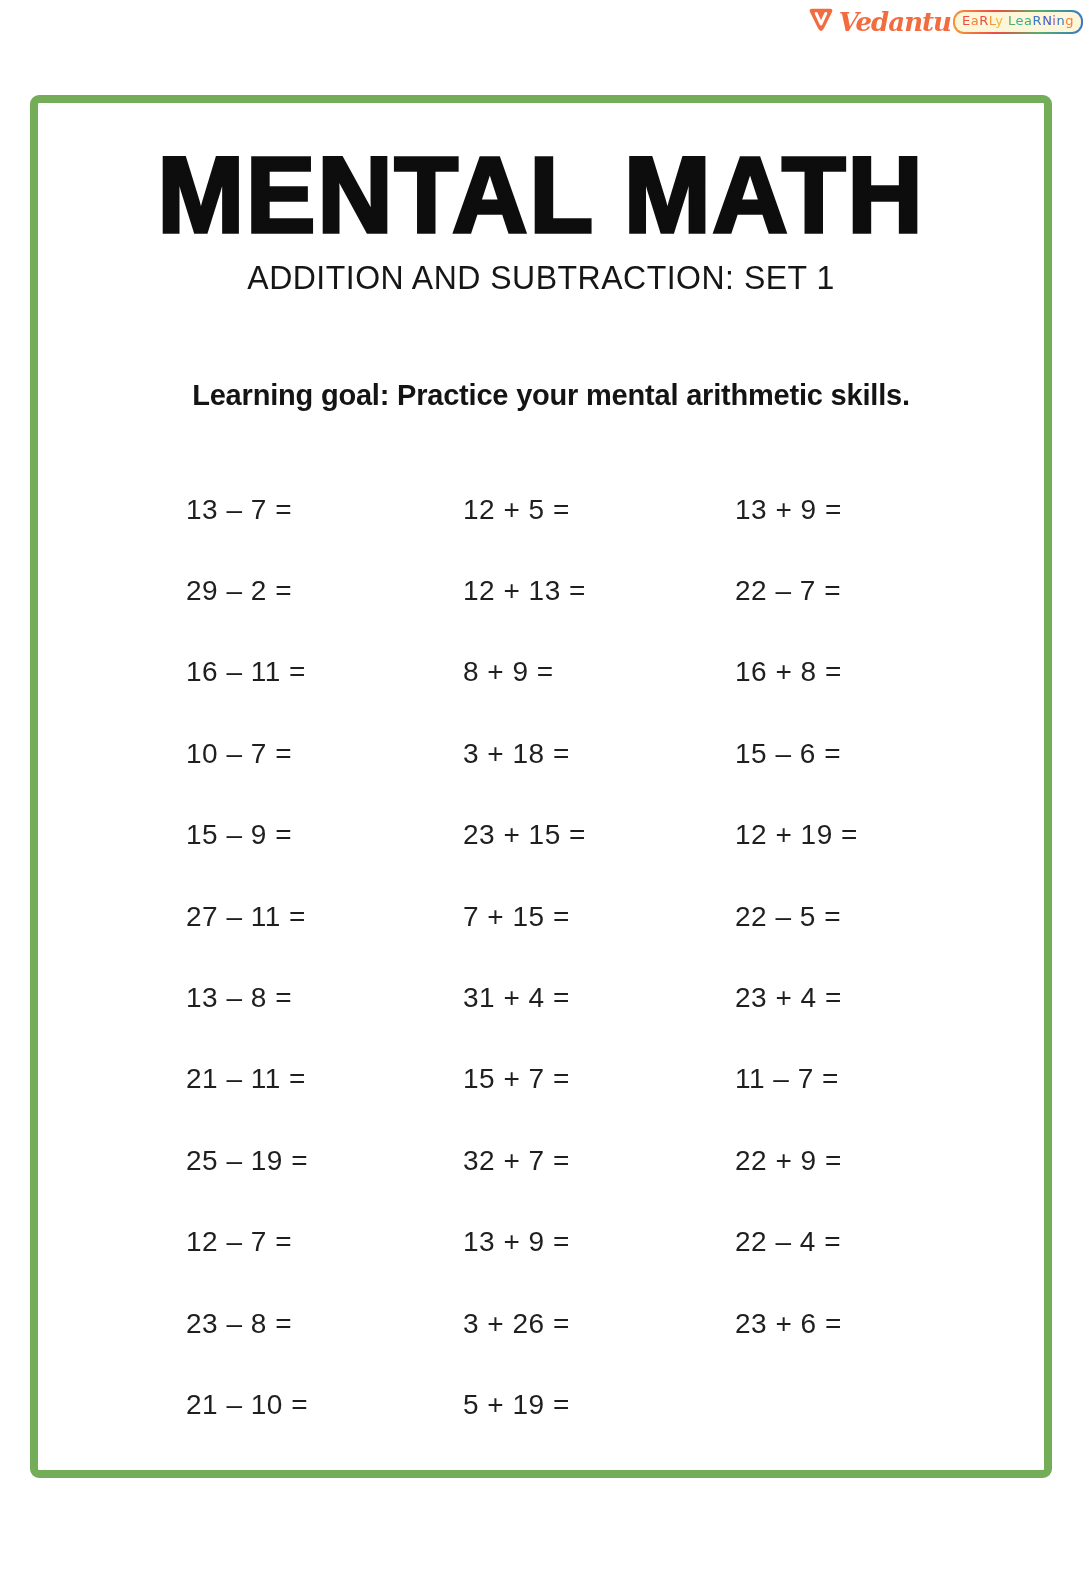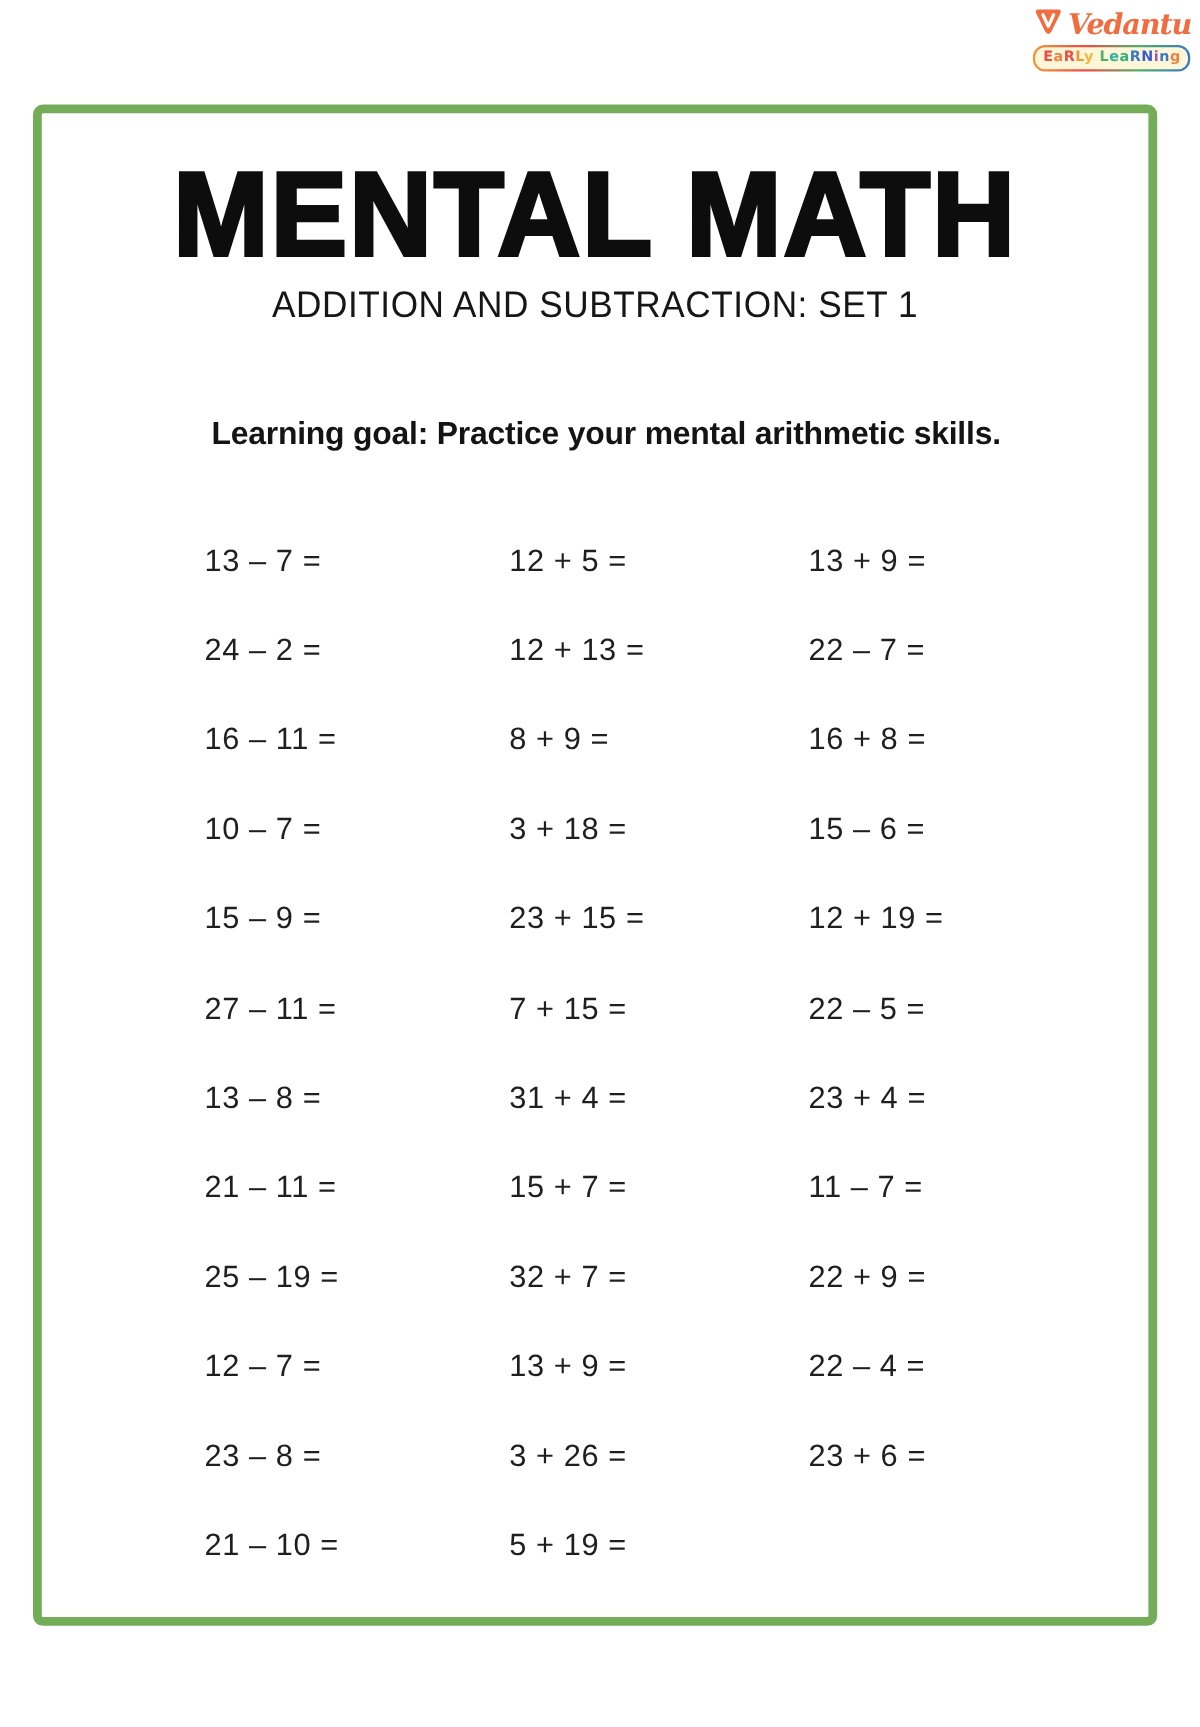--- a/index.html
+++ b/index.html
@@ -17,21 +17,21 @@
     overflow:hidden;
     font-family:"Liberation Sans", sans-serif;
     color:var(--ink);
   }
 
   
   .logo{
     position:absolute;
     top:6px; right:8px;
     display:flex;
-    flex-direction:column;
+    flex-direction:row;
     align-items:center;
     gap:2px;
   }
   .logo-row{
     display:flex;
     align-items:center;
     gap:4px;
   }
   .logo-wordmark{
     font-family:"DejaVu Serif", serif;
@@ -45,21 +45,21 @@
   .badge-outer{
     padding:2px;
     border-radius:11px;
     background:linear-gradient(90deg,#f2973a,#ee4b43,#52b06b,#3a77c9);
   }
   .badge-inner{
     background:#fdf6d8;
     border-radius:9px;
     padding:1px 7px 2px 7px;
     font-family:"DejaVu Sans", sans-serif;
-    font-weight:bold;
+    font-weight:normal;
     font-size:13px;
     line-height:1.3;
     letter-spacing:0.5px;
     white-space:pre;
   }
 
   
   .frame{
     position:absolute;
     left:30px; top:95px;
@@ -153,21 +153,21 @@
     <div class="title">MENTAL MATH</div>
 
     <div class="subtitle">ADDITION AND SUBTRACTION: SET 1</div>
 
     <div class="goal">Learning goal: Practice your mental arithmetic skills.</div>
 
     <div class="problems">
         <div class="problem">13 – 7 =</div>
         <div class="problem">12 + 5 =</div>
         <div class="problem">13 + 9 =</div>
-        <div class="problem">24 – 2 =</div>
+        <div class="problem">29 – 2 =</div>
         <div class="problem">12 + 13 =</div>
         <div class="problem">22 – 7 =</div>
         <div class="problem">16 – 11 =</div>
         <div class="problem">8 + 9 =</div>
         <div class="problem">16 + 8 =</div>
         <div class="problem">10 – 7 =</div>
         <div class="problem">3 + 18 =</div>
         <div class="problem">15 – 6 =</div>
         <div class="problem">15 – 9 =</div>
         <div class="problem">23 + 15 =</div>

